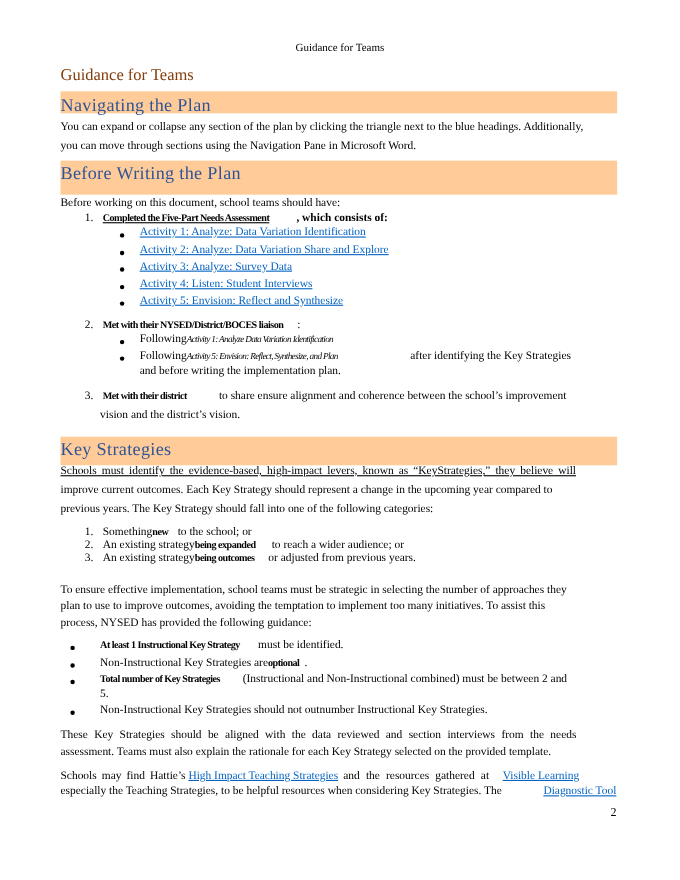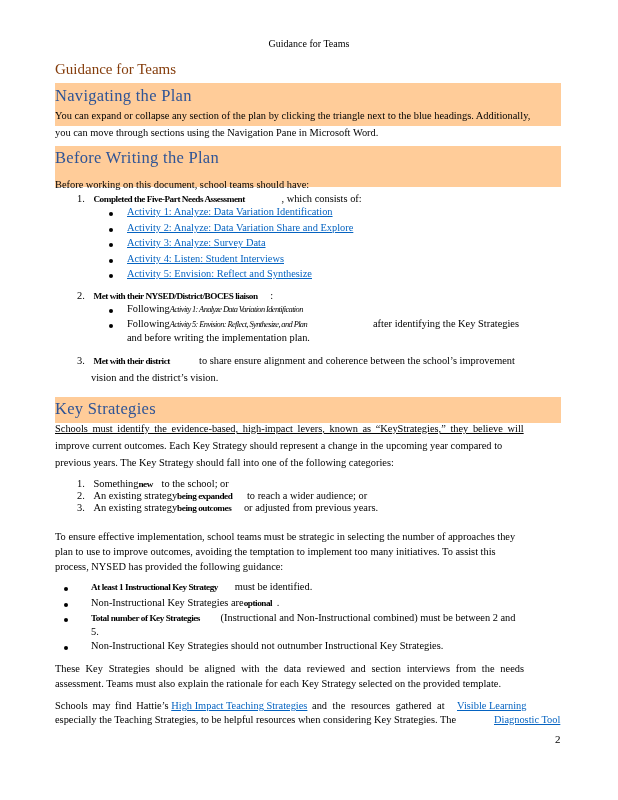--- a/index.html
+++ b/index.html
@@ -26,35 +26,35 @@
 
   .page-num { position: absolute; left: 555px; top: 733px; font-size: 11px; }
 </style>
 </head>
 <body>
 
 <div class="page-header">Guidance for Teams</div>
 
 <div class="doc-title">Guidance for Teams</div>
 
-<div class="band" style="top:83px;height:43px;">
+<div class="band" style="top:83px;height:20px;">
   <div class="h" style="top:3px;">Navigating the Plan</div>
 </div>
 <div class="p nw" style="top:107px;">You can expand or collapse any section of the plan by clicking the triangle next to the blue headings. Additionally,</div>
 <div class="p nw" style="top:124px;">you can move through sections using the Navigation Pane in Microsoft Word.</div>
 
-<div class="band" style="top:146px;height:41px;">
+<div class="band" style="top:146px;height:31px;">
   <div class="h" style="top:2px;">Before Writing the Plan</div>
 </div>
 <div class="abs" style="left:55px;top:177px;">Before working on this document, school teams should have:</div>
 
 <div class="abs" style="left:77px;top:191px;">
   <span>1.</span>
-  <span class="bold-cond" style="margin-left:6px;">Completed the Five-Part Needs Assessment</span>
-  <span style="margin-left:34px;">, which consists of:</span>
+  <span class="bold-cond" style="margin-left:6px;text-decoration:underline;">Completed the Five-Part Needs Assessment</span>
+  <span style="margin-left:22px;font-weight:bold;">, which consists of:</span>
 </div>
 <span class="bullet" style="left:109px;top:212px;"></span>
 <a class="abs link" style="left:127px;top:204px;">Activity 1: Analyze: Data Variation Identification</a>
 <span class="bullet" style="left:109px;top:228px;"></span>
 <a class="abs link" style="left:127px;top:220px;">Activity 2: Analyze: Data Variation Share and Explore</a>
 <span class="bullet" style="left:109px;top:243px;"></span>
 <a class="abs link" style="left:127px;top:235px;">Activity 3: Analyze: Survey Data</a>
 <span class="bullet" style="left:109px;top:259px;"></span>
 <a class="abs link" style="left:127px;top:251px;">Activity 4: Listen: Student Interviews</a>
 <span class="bullet" style="left:109px;top:274px;"></span>

